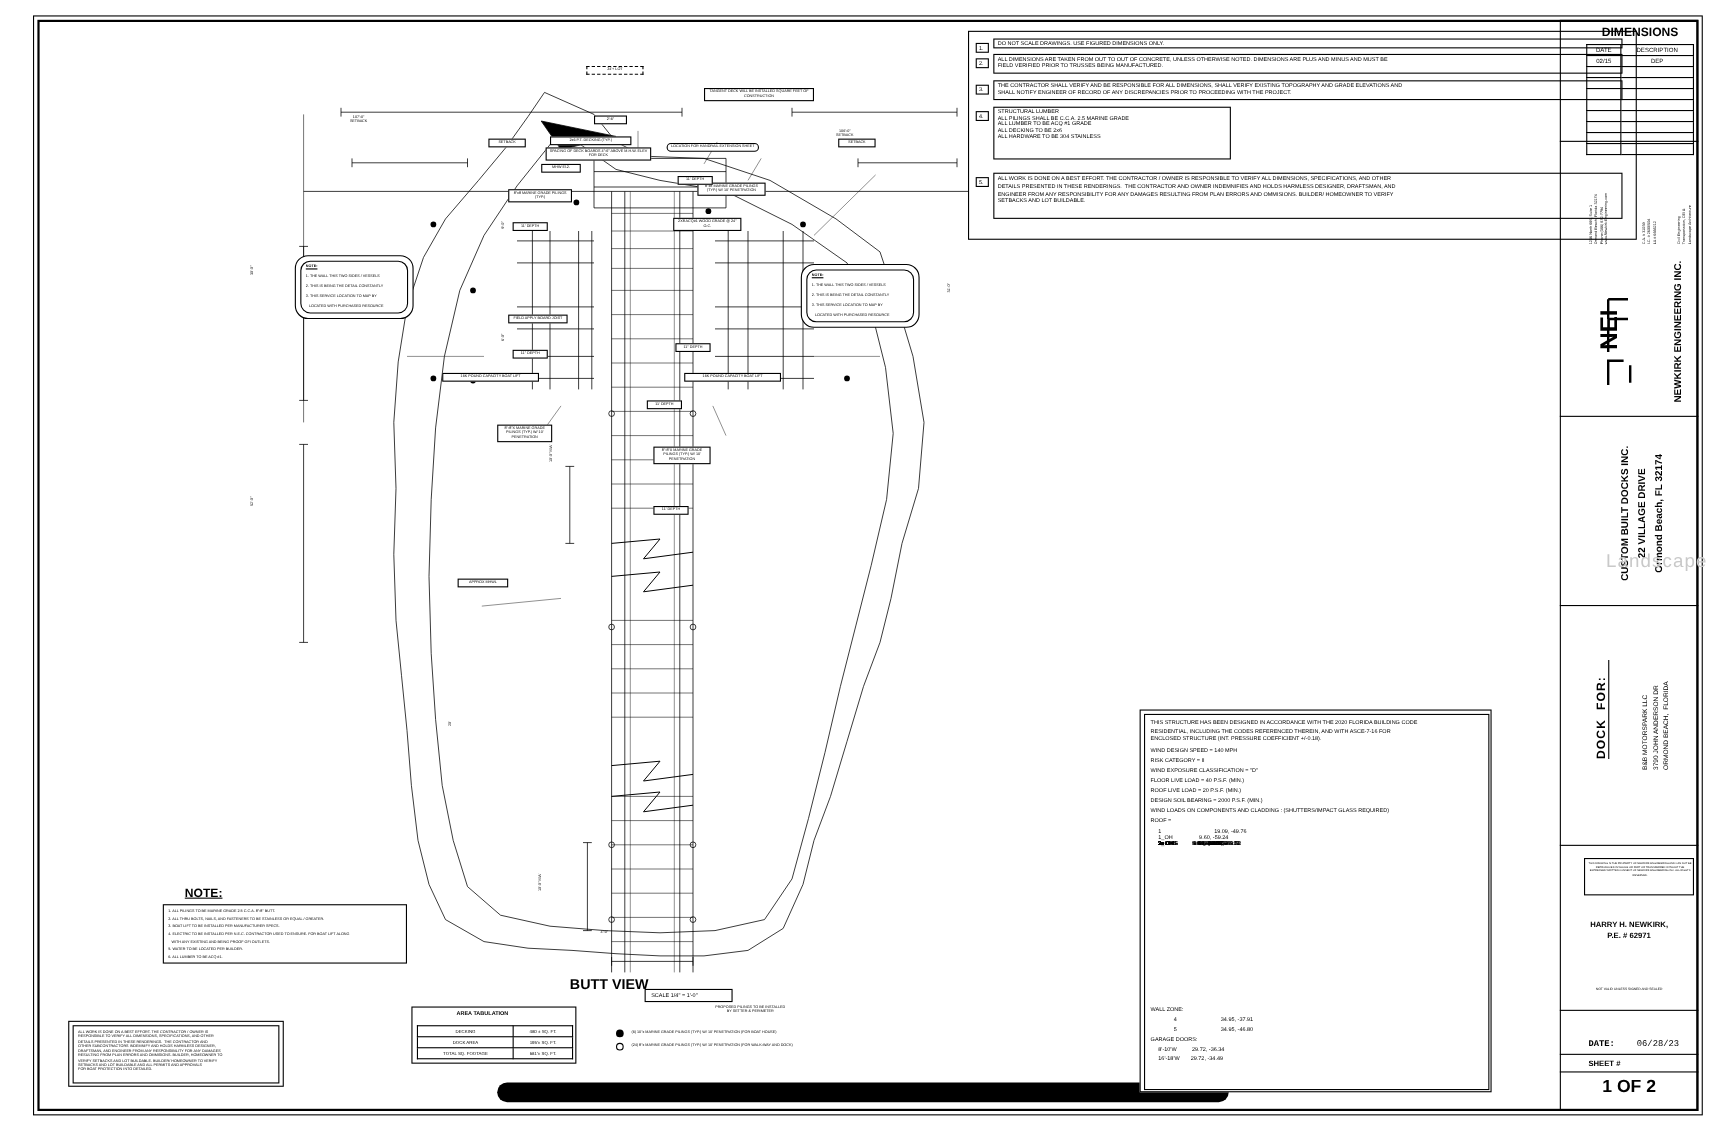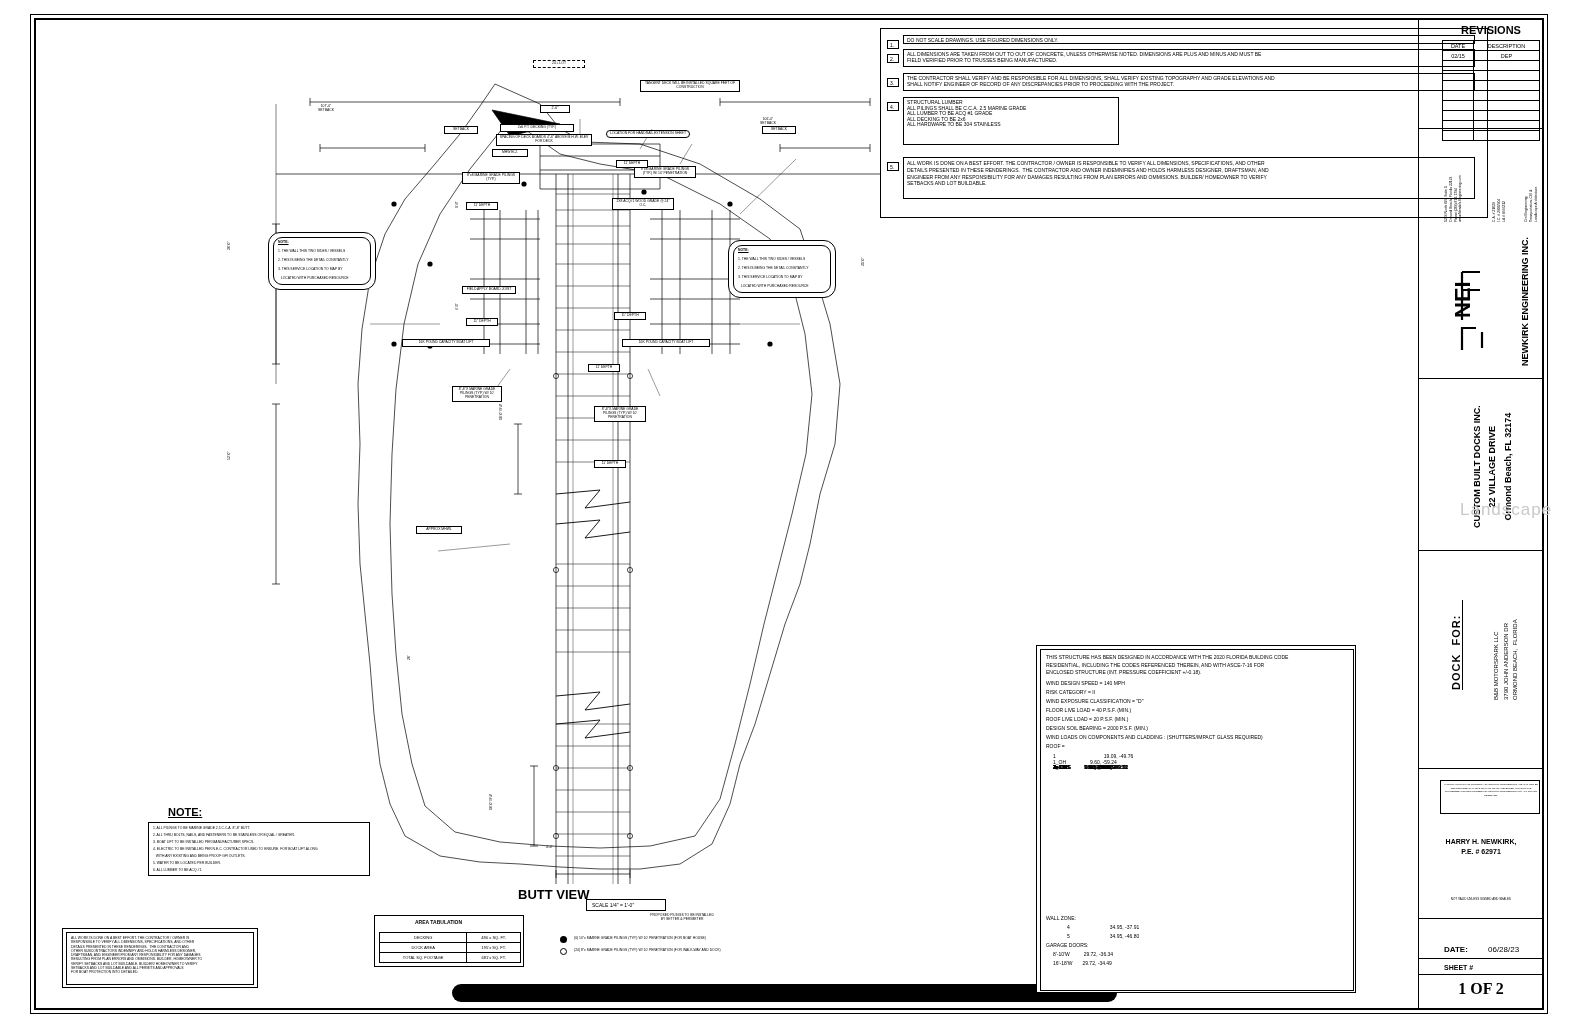--- a/index.html
+++ b/index.html
@@ -6,21 +6,21 @@
   body{width:1578px;height:1028px;overflow:hidden;font-family:"Liberation Sans",sans-serif;color:#000;}
   #sheet{position:relative;width:1578px;height:1028px;background:#fff;}
   .brd{position:absolute;border:1px solid #000;box-sizing:border-box;}
   .txt{position:absolute;white-space:pre;line-height:1.12;}
   .ctr{text-align:center;}
   .bx{position:absolute;border:1px solid #000;box-sizing:border-box;background:#fff;}
   .tiny{font-size:3.4px;}
   .t5{font-size:5px;}
   .t6{font-size:6px;}
   .t7{font-size:7px;}
-  .t8{font-size:8px;}
+  .t8{font-size:8px;font-family:Liberation Mono, monospace;}
   .t9{font-size:9px;}
   .t11{font-size:11px;}
   .t13{font-size:13px;}
   .t16{font-size:16px;}
   .b{font-weight:bold;}
   .u{text-decoration:underline;}
   svg{display:block;}
   .hl{position:absolute;background:#000;}
   table.rev{border-collapse:collapse;width:100%;font-size:5.5px;}
   table.rev td,table.rev th{border:1px solid #000;height:9px;padding:0;text-align:center;font-weight:normal;}
@@ -334,21 +334,21 @@
       <div class="txt t5" style="left:26px;top:284px;"><span>5</span><span style="display:inline-block;width:40px;"></span><span>34.95, -46.80</span></div>
       <div class="txt t5" style="left:5px;top:293px;">GARAGE DOORS:</div>
       <div class="txt t5" style="left:12px;top:302px;"><span>8'-10'W</span><span style="display:inline-block;width:14px;"></span><span>29.72, -36.34</span></div>
       <div class="txt t5" style="left:12px;top:311px;"><span>16'-18'W</span><span style="display:inline-block;width:10px;"></span><span>29.72, -34.49</span></div>
     </div>
   </div>
 
   <div class="brd" style="left:1418px;top:18px;width:126px;height:992px;"></div>
 
   <div style="position:absolute;left:1442px;top:24px;width:98px;">
-    <div class="txt t11 b ctr" style="left:0;top:0;width:98px;">REVISIONS</div>
+    <div class="txt t11 b ctr" style="left:0;top:0;width:98px;">DIMENSIONS</div>
     <table class="rev" style="position:absolute;top:16px;left:0;width:98px;">
       <tbody>
           <tr>
         <th style="width:32%">DATE</th>
         <th>DESCRIPTION</th>
       </tr>
       <tr>
             <td>02/15</td>
             <td>DEP</td>
           </tr>
@@ -437,17 +437,17 @@
   <div class="txt t7 b ctr" style="left:1424px;top:838px;width:114px;">HARRY H. NEWKIRK,</div>
   <div class="txt t7 b ctr" style="left:1424px;top:848px;width:114px;">P.E. # 62971</div>
   <div class="txt ctr" style="left:1424px;top:898px;width:114px;font-size:3px;">NOT VALID UNLESS SIGNED AND SEALED</div>
 
   <div class="hl" style="left:1418px;top:918px;width:126px;height:1px;"></div>
   <div class="txt t8 b" style="left:1444px;top:946px;">DATE:</div>
   <div class="txt t8" style="left:1488px;top:946px;">06/28/23</div>
   <div class="hl" style="left:1418px;top:958px;width:126px;height:1px;"></div>
   <div class="txt t7 b" style="left:1444px;top:964px;">SHEET #</div>
   <div class="hl" style="left:1418px;top:974px;width:126px;height:1px;"></div>
-  <div class="txt t16 b ctr" style="left:1424px;top:980px;width:114px;font-family:Liberation Serif, serif;">1 OF 2</div>
+  <div class="txt t16 b ctr" style="left:1424px;top:980px;width:114px;">1 OF 2</div>
 
   <div class="wm" style="left:1460px;top:500px;">Landscape</div>
 
 </div>
 
 </body></html>

